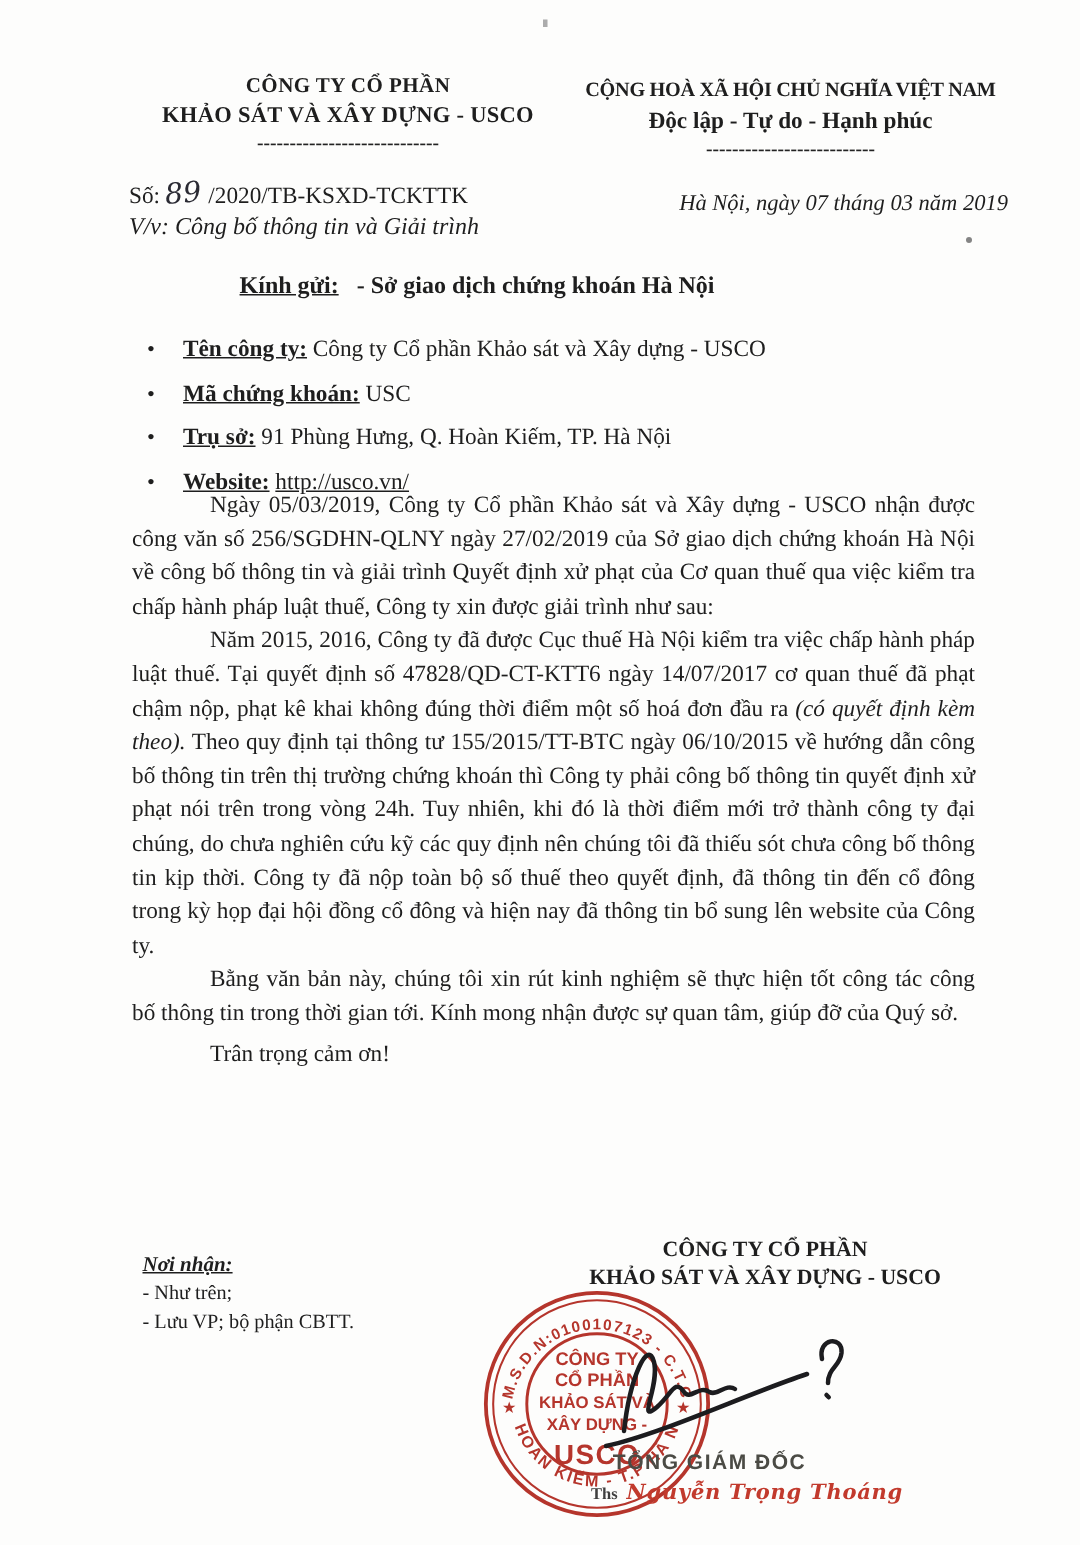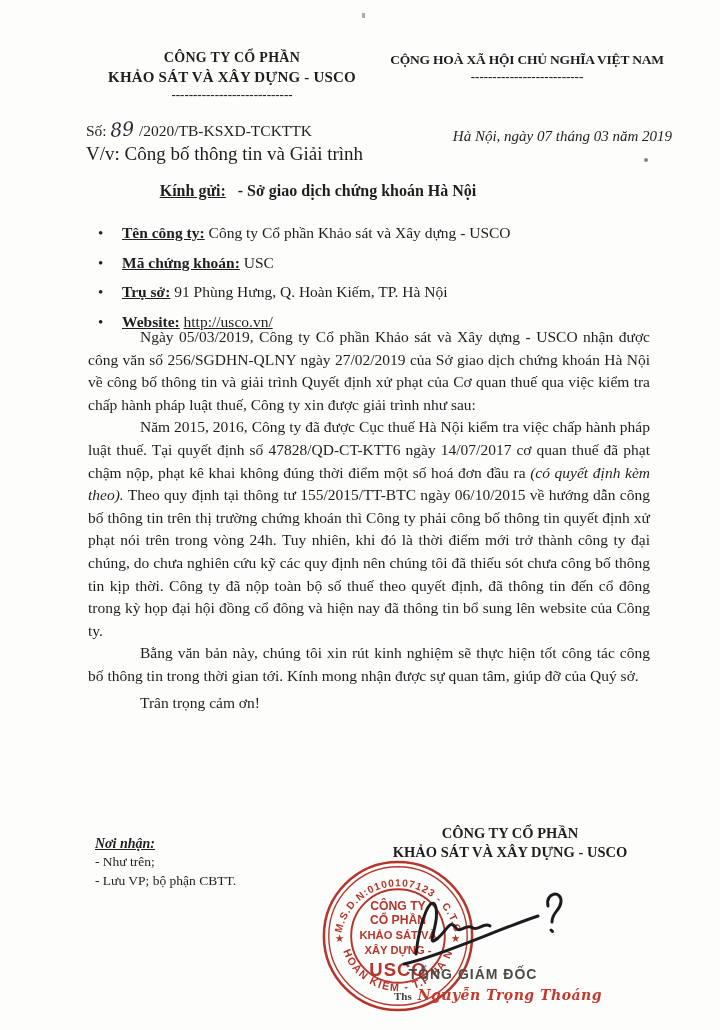--- a/index.html
+++ b/index.html
@@ -22,21 +22,21 @@
     text-align:center;font-weight:bold;
   }
   .hdr-left .l1{font-size:14px;letter-spacing:.3px;}
   .hdr-left .l2{font-size:15px;letter-spacing:.2px;margin-top:3px;}
   .hdr-dashes{font-size:13px;font-weight:bold;letter-spacing:0;margin-top:1px;color:#222;}
   .so-line{position:absolute;left:86px;top:118px;font-size:15.5px;white-space:nowrap;}
   .hand-num{
     display:inline-block;font-family:"DejaVu Serif",serif;font-style:italic;
     font-size:19px;transform:rotate(-5deg);margin:0 5px 0 3px;color:#2a2a33;
   }
-  .vv-line{position:absolute;left:86px;top:143px;font-size:19px;}
+  .vv-line{position:absolute;left:86px;top:143px;font-size:16px;font-style:italic;}
   .hdr-right{
     position:absolute;left:382px;top:52px;width:290px;
     text-align:center;
   }
   .hdr-right .l1{font-size:13.5px;font-weight:bold;letter-spacing:-.2px;white-space:nowrap;}
   .hdr-right .l2{font-size:15.5px;font-weight:bold;margin-top:4px;}
   .date-line{
     position:absolute;left:382px;top:128px;width:290px;text-align:right;
     font-style:italic;font-weight:400;font-size:15px;white-space:nowrap;
   }
@@ -95,20 +95,21 @@
     <div class="l2">KHẢO SÁT VÀ XÂY DỰNG - USCO</div>
     <div class="hdr-dashes">----------------------------</div>
   </div>
   <div class="so-line">
     <span>Số:</span><span class="hand-num">89</span><span>/2020/TB-KSXD-TCKTTK</span>
   </div>
   <div class="vv-line">V/v: Công bố thông tin và Giải trình</div>
 
   <div class="hdr-right">
     <div class="l1">CỘNG HOÀ XÃ HỘI CHỦ NGHĨA VIỆT NAM</div>
+    <div class="l2">Độc lập - Tự do - Hạnh phúc</div>
     <div class="hdr-dashes">--------------------------</div>
   </div>
   <div class="date-line">Hà Nội, ngày 07 tháng 03 năm 2019</div>
 
   <div class="recipient">
     <span class="lbl">Kính gửi:</span>
     <span>&nbsp;</span>
     <span>- Sở giao dịch chứng khoán Hà Nội</span>
   </div>
 

